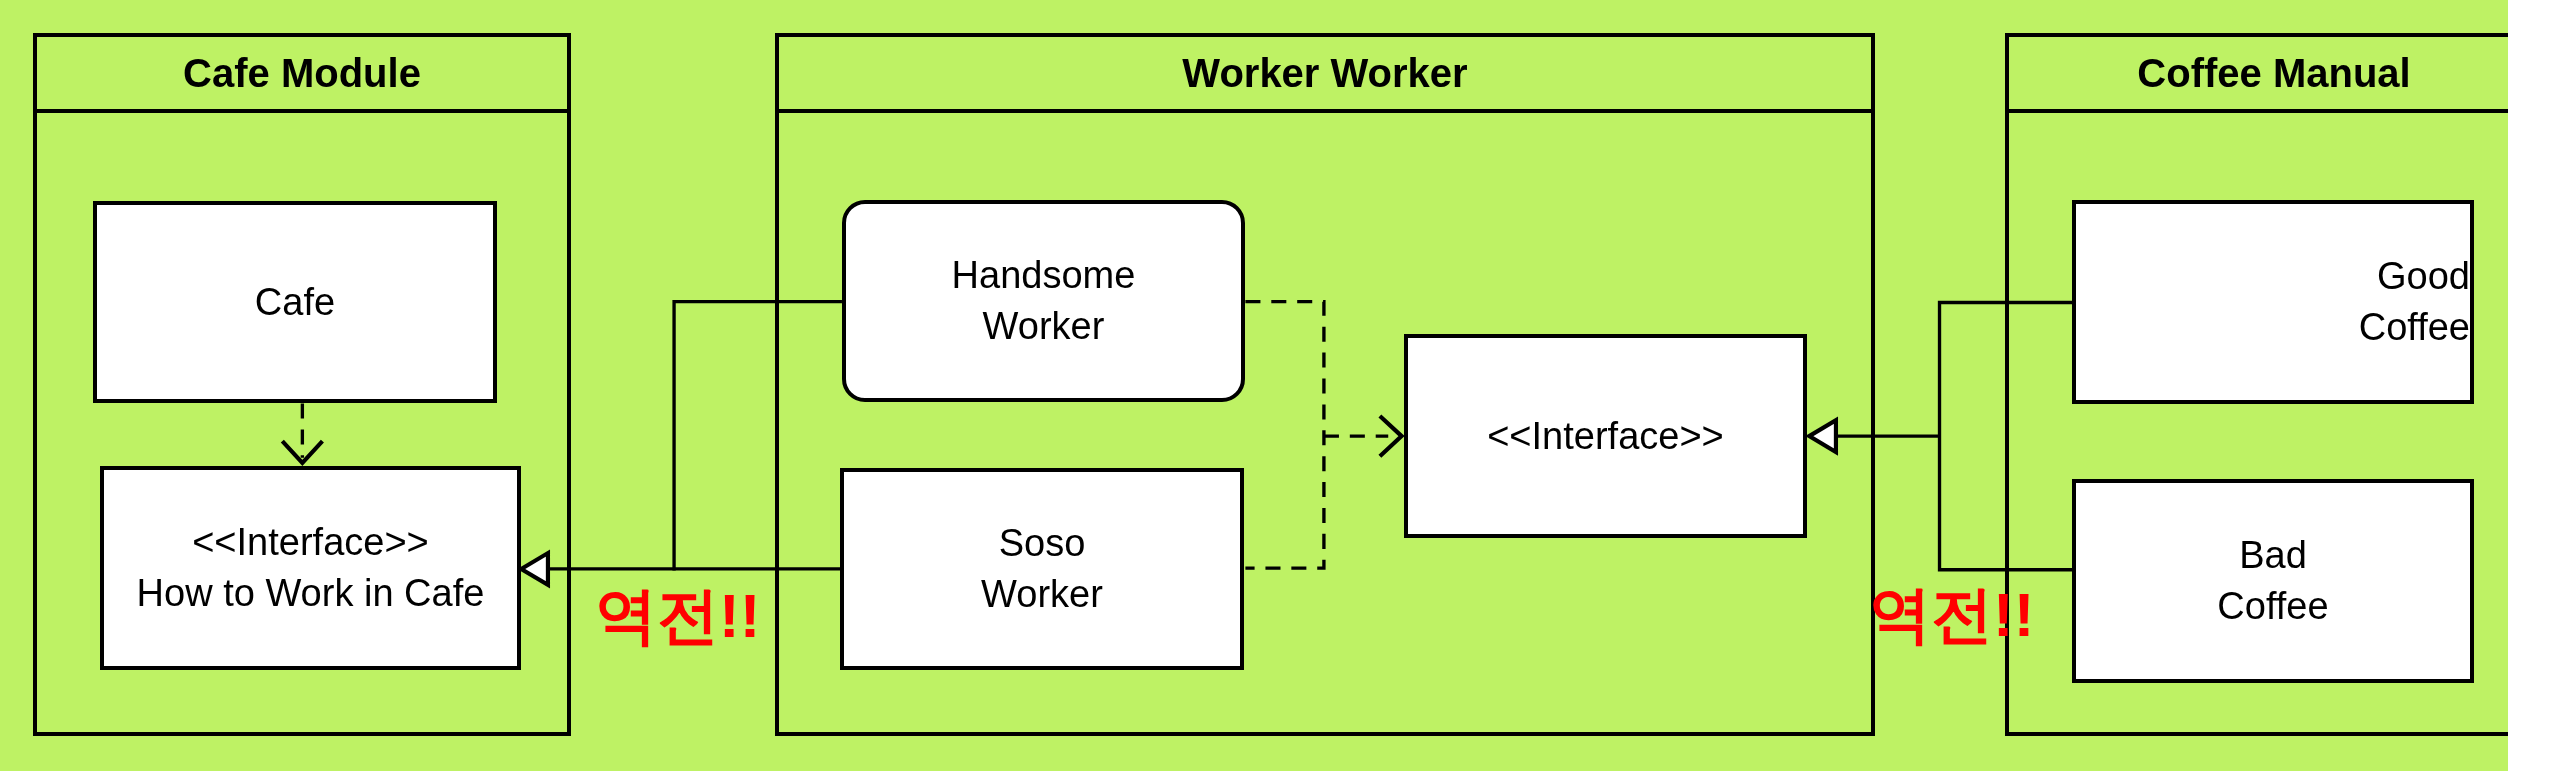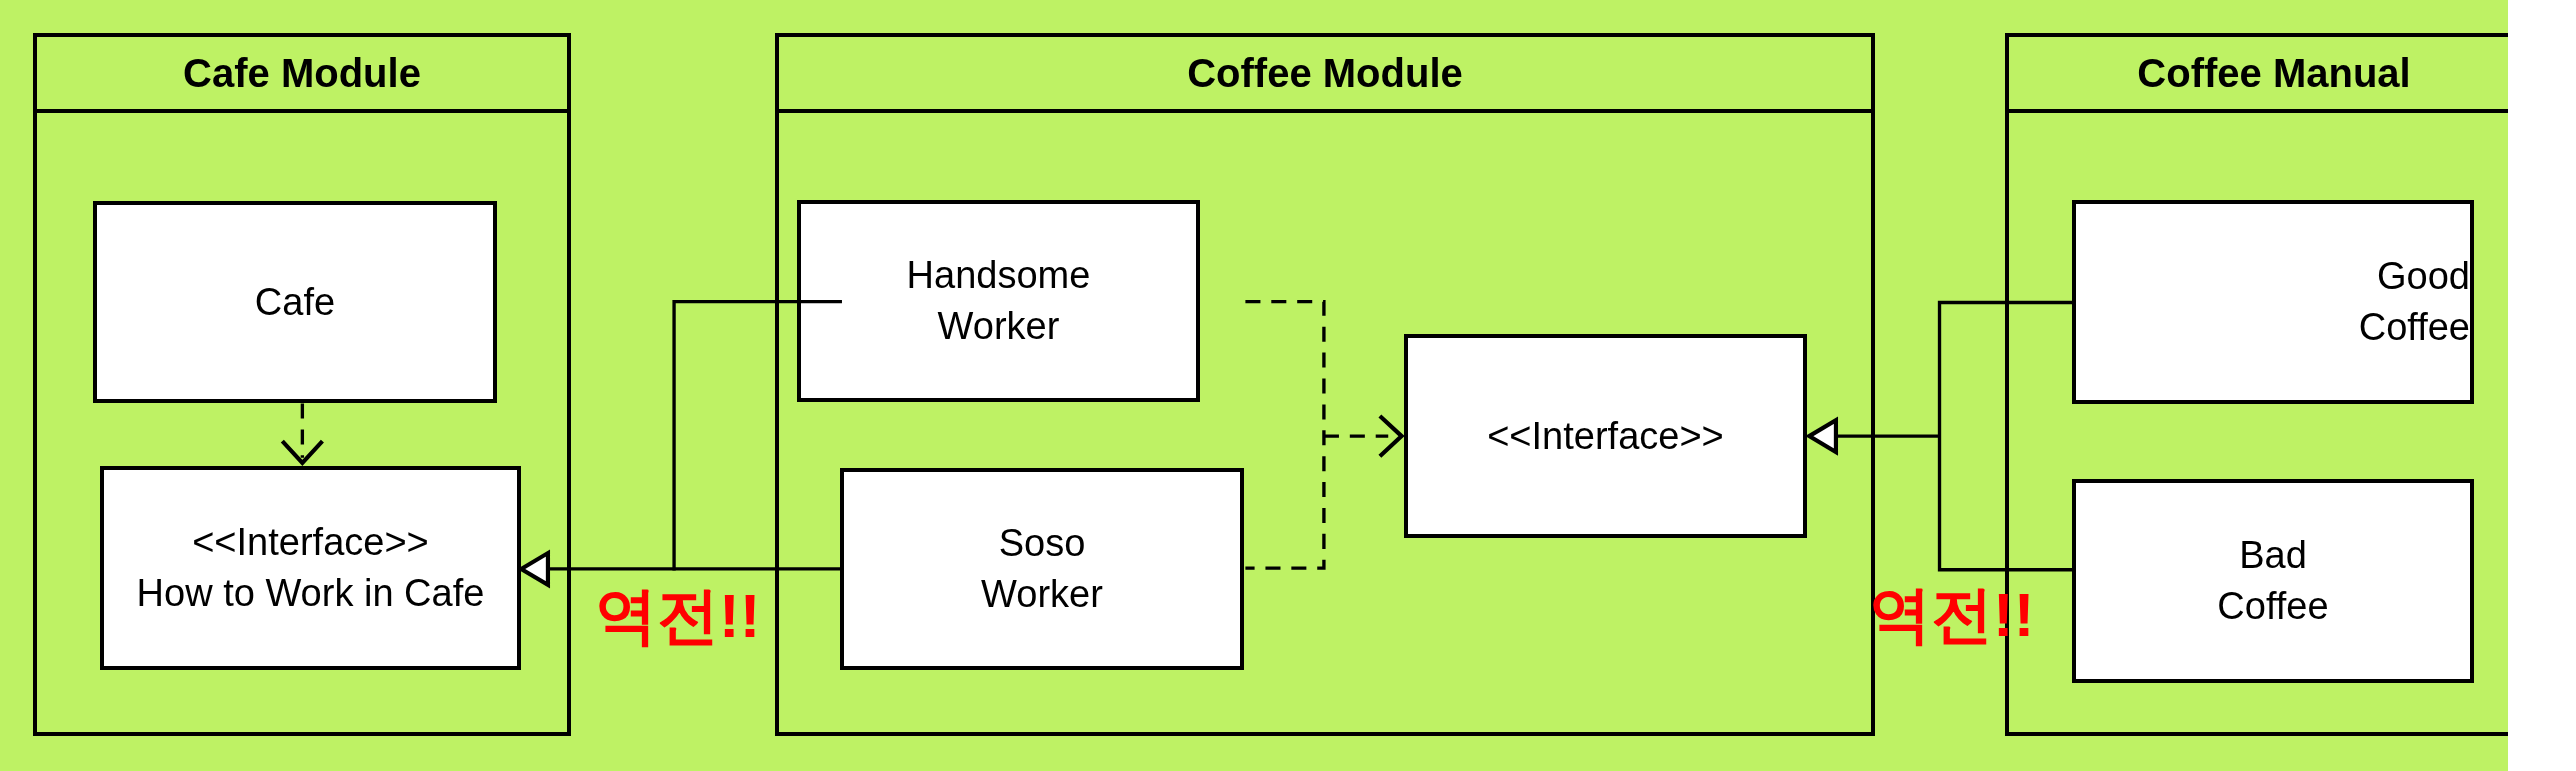--- a/index.html
+++ b/index.html
@@ -17,21 +17,21 @@
   #m-worker { left:775px;  top:33px; width:1100px; height:703px; }
   #m-coffee { left:2005px; top:33px; width:538px;  height:703px; }
 
   .node {
     position:absolute; border:4.2px solid #000; box-sizing:border-box; background:#ffffff;
     display:flex; flex-direction:column; align-items:center; justify-content:center;
     font-size:38px; line-height:51px; text-align:center; white-space:nowrap;
   }
   #n-cafe     { left:93px;  top:201px; width:404px; height:202px;align-items:center; }
   #n-cafe-if  { left:100px;  top:466px; width:421px; height:204px; }
-  #n-handsome { left:797px; top:200px; width:403px; height:202px; }
+  #n-handsome { left:842px; top:200px; width:403px; height:202px;border-radius:23px; }
   #n-soso     { left:840px; top:468px; width:404px; height:202px; }
   #n-manual   { left:1404px; top:334px; width:403px; height:204px; }
   #n-good     { left:2072px; top:200px; width:402px; height:204px;align-items:flex-end; }
   #n-bad      { left:2072px; top:468px; width:402px; height:204px;margin-top:11px; }
 
   .wires { position:absolute; left:0; top:0; pointer-events:none; }
 
   .annotation {
     position:absolute; font-weight:bold; font-size:62px; line-height:67px;
     color:#ff0000; white-space:nowrap;
@@ -45,21 +45,21 @@
 <div class="canvas">
 
   <section class="module" id="m-cafe">
     <header class="module-title">
       <span>Cafe Module</span>
     </header>
   </section>
 
   <section class="module" id="m-worker">
     <header class="module-title">
-      <span>Coffee Module</span>
+      <span>Worker Worker</span>
     </header>
   </section>
 
   <section class="module" id="m-coffee">
     <header class="module-title">
       <span>Coffee Manual</span>
     </header>
   </section>
 
   <div class="node" id="n-cafe">

